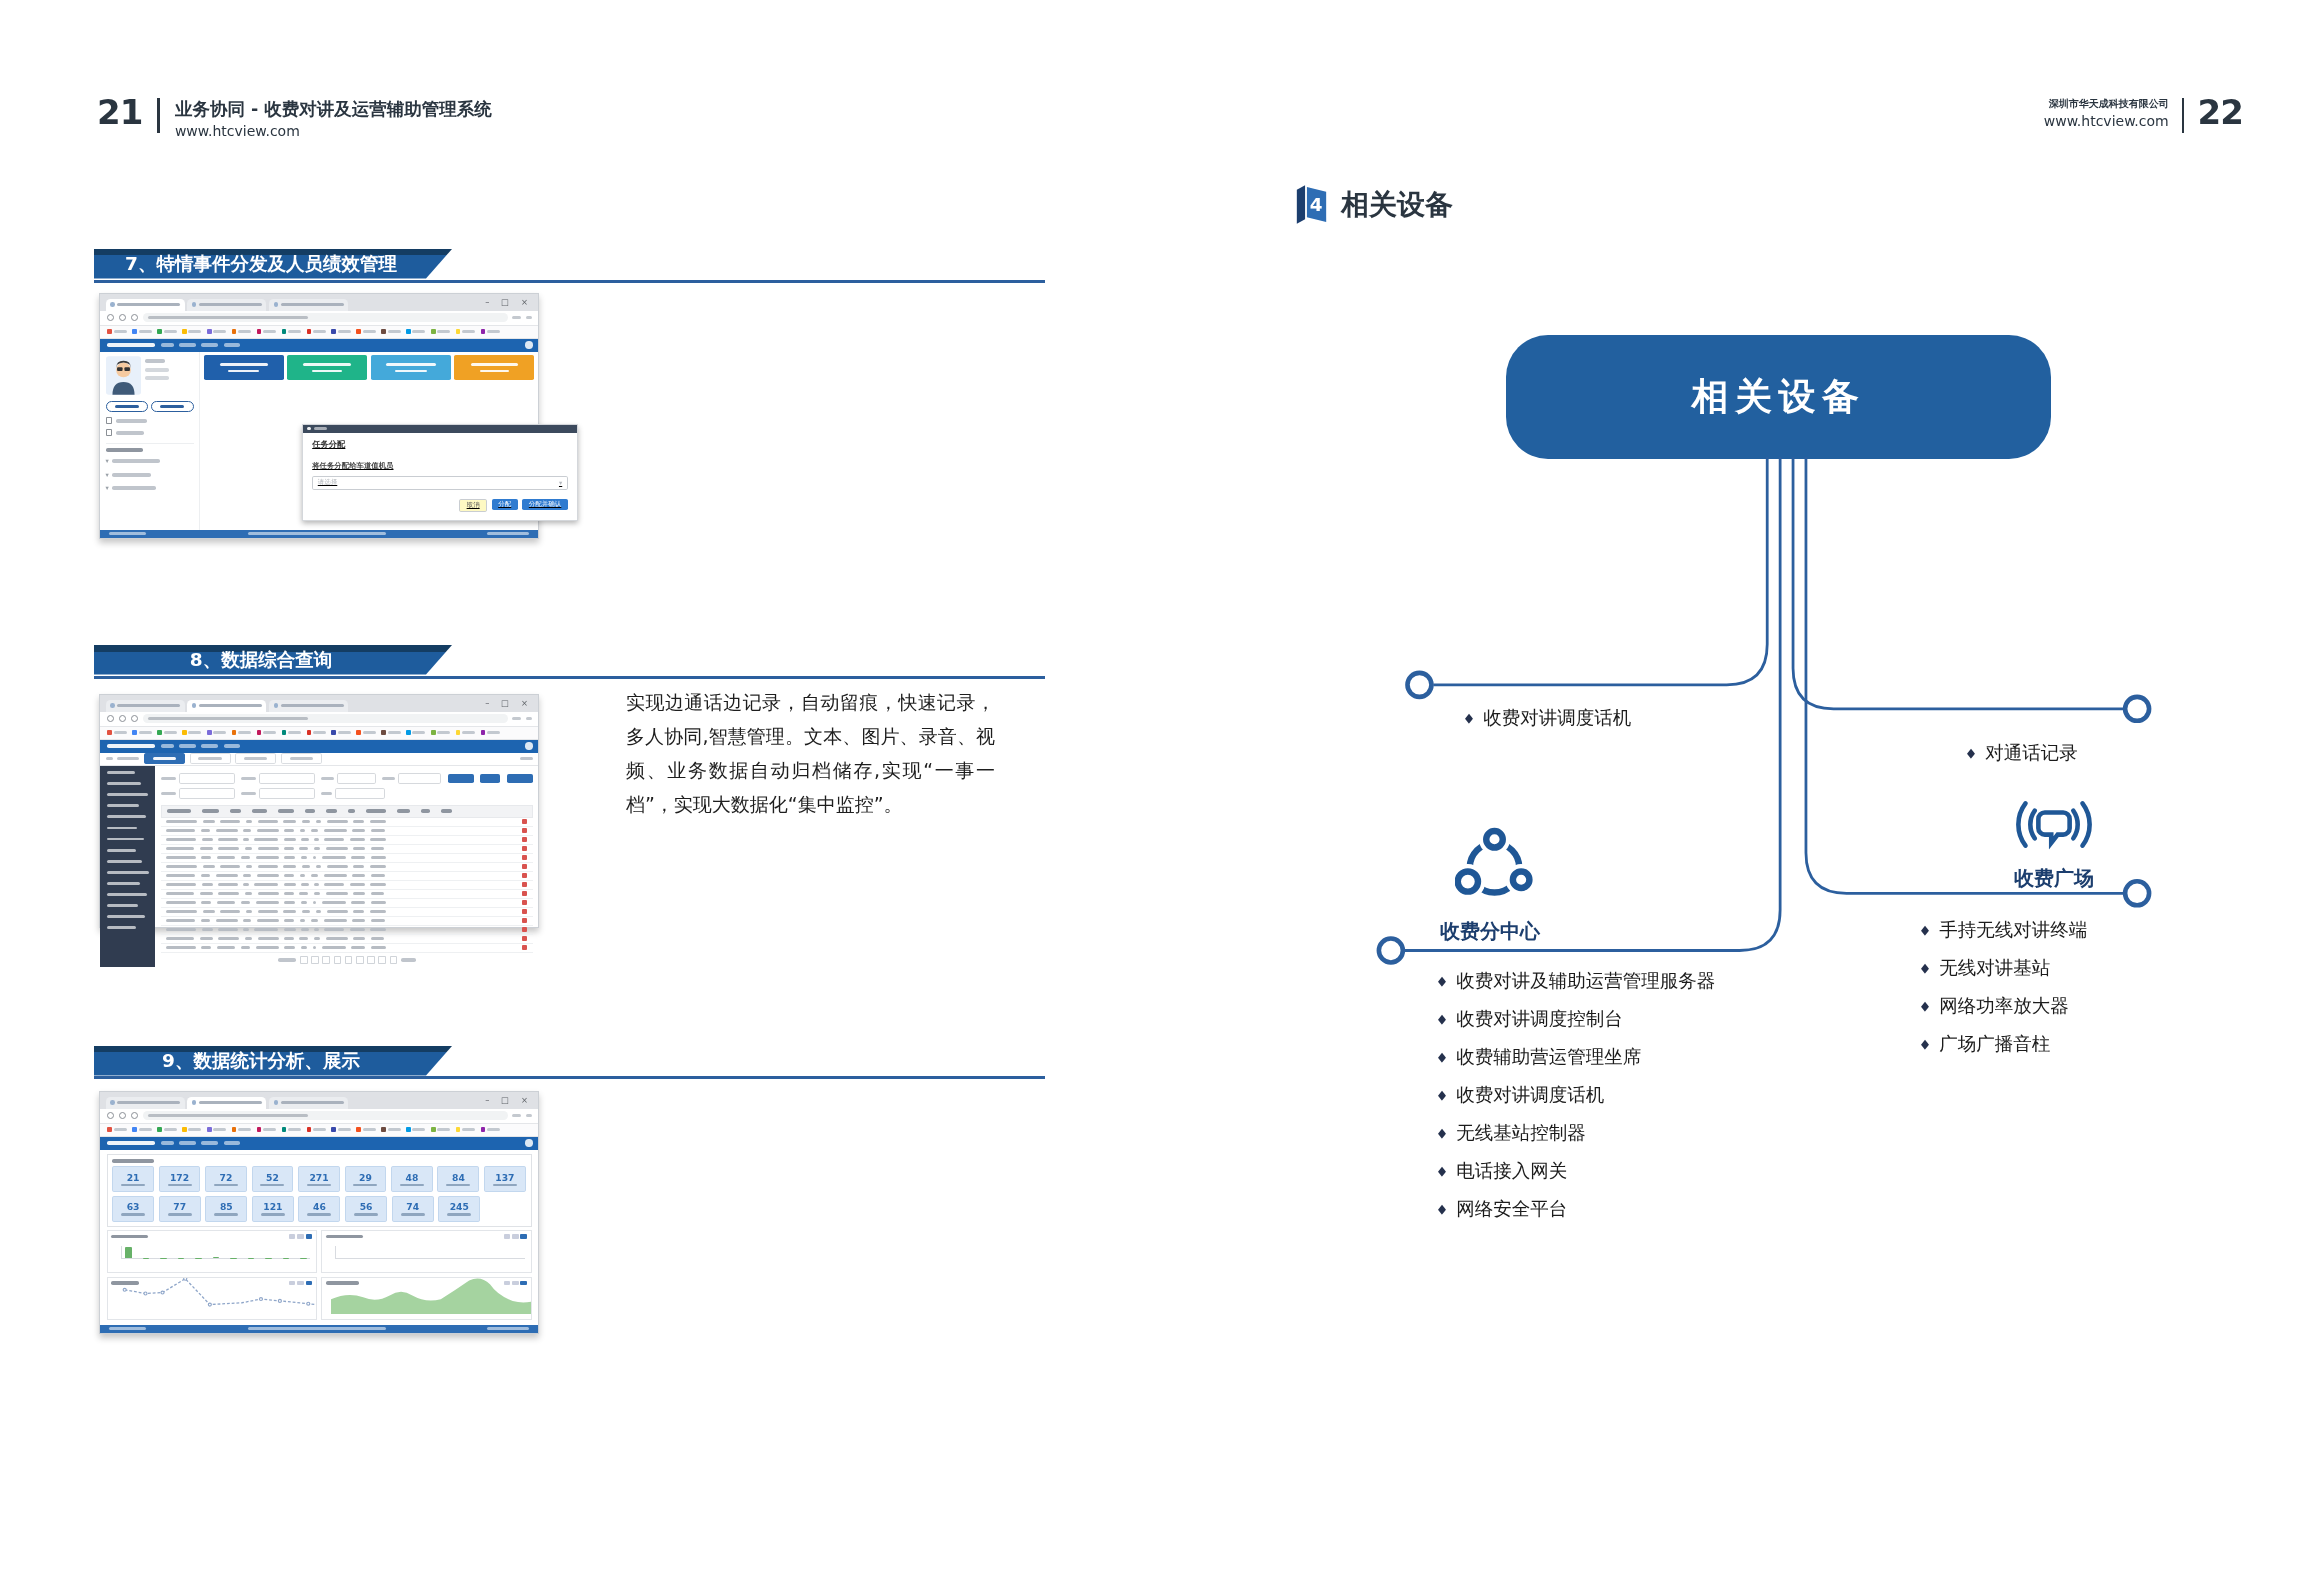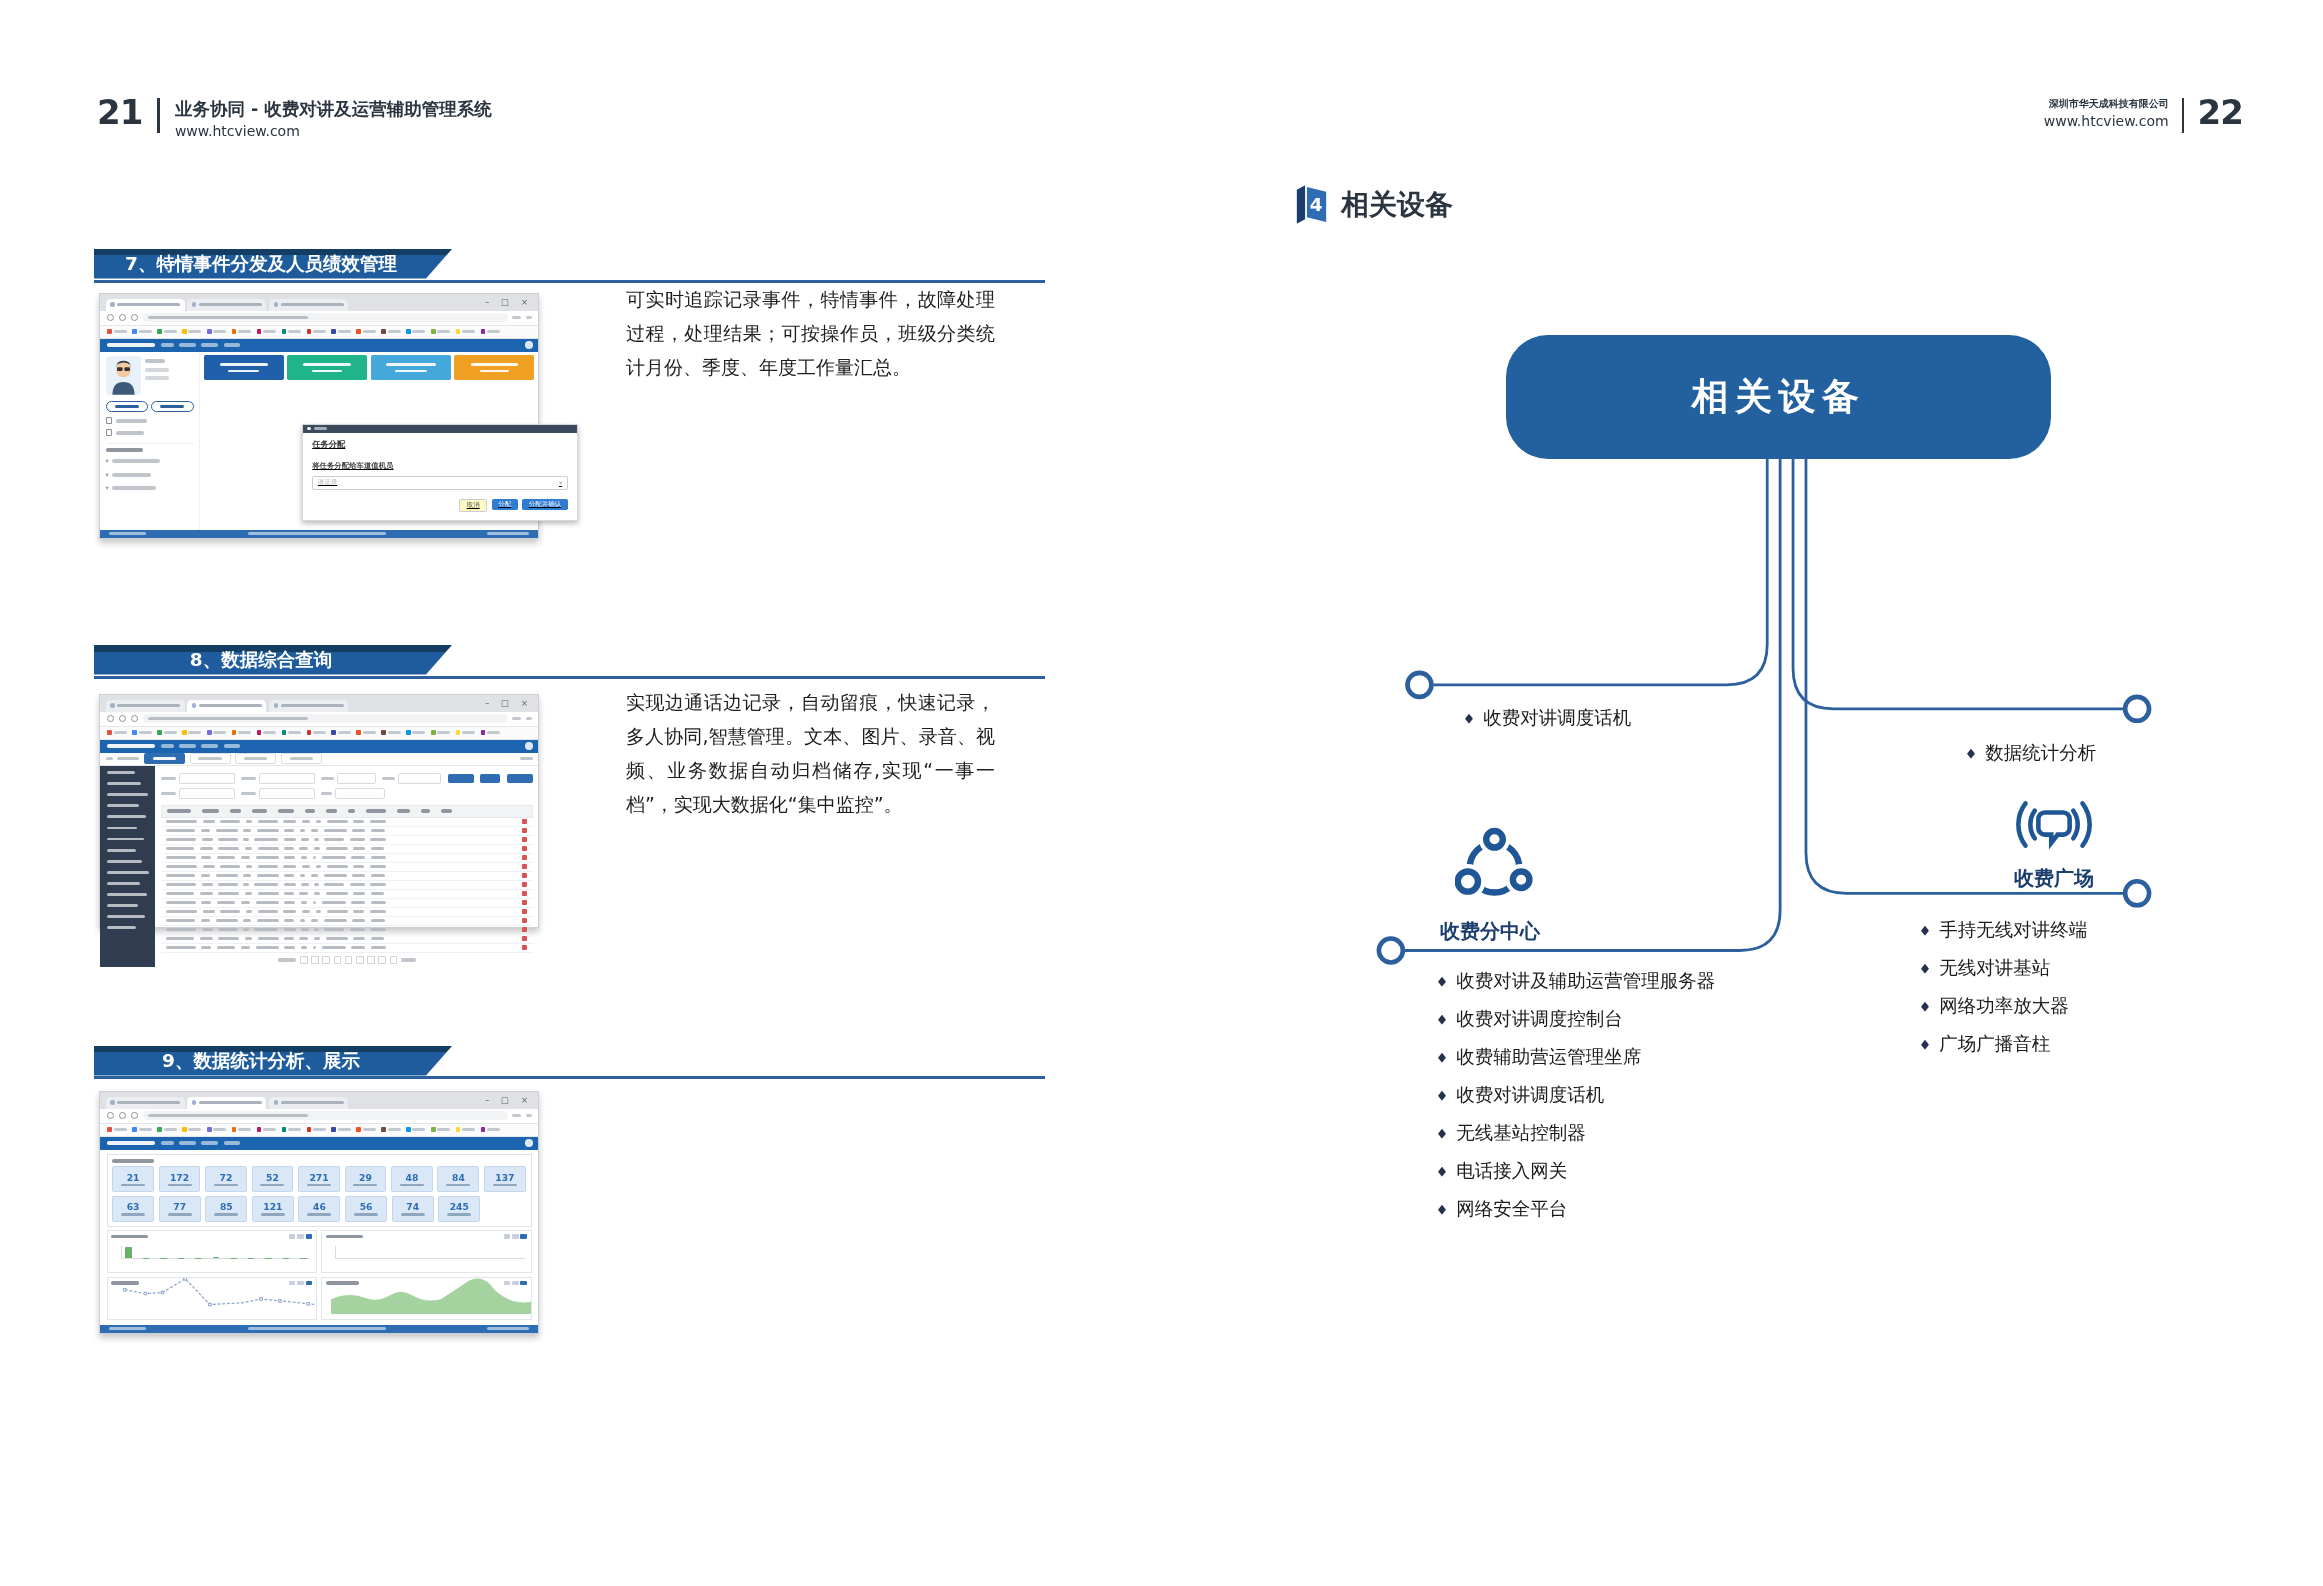--- a/index.html
+++ b/index.html
@@ -153,21 +153,20 @@
       </div>
       <div class="hdr-divider" style="height:35px;margin-top:5.5px;"></div>
       <div class="pagenum">22</div>
     </div>
   </div>
 
   <div class="abs sec-bar" style="left:94px;top:249px;">
     <span>7、特情事件分发及人员绩效管理</span>
   </div>
   <div class="abs sec-rule" style="left:94px;top:280px;"></div>
-  <div class="abs sec-body" style="left:626px;top:282px;">可实时追踪记录事件，特情事件，故障处理过程，处理结果；可按操作员，班级分类统计月份、季度、年度工作量汇总。</div>
 
   <div class="abs browser" style="left:99px;top:293px;width:440px;height:246px;">
     <div class="tabbar">
       <div class="tab active">
           <span class="fav"></span>
           <span class="tdash"></span>
         </div>
       <div class="tab">
           <span class="fav"></span>
           <span class="tdash"></span>
@@ -1165,21 +1164,21 @@
   <div class="abs" style="left:1464px;top:698px;">
       <div class="bullet-item">
         <span class="dm">◆</span>
         <span>收费对讲调度话机</span>
       </div>
     </div>
 
   <div class="abs" style="left:1966px;top:733px;">
       <div class="bullet-item">
         <span class="dm">◆</span>
-        <span>数据统计分析</span>
+        <span>对通话记录</span>
       </div>
     </div>
 
   <div class="abs" style="left:1440px;top:826px;width:203px;">
     <svg width="79" height="78" viewBox="0 0 86 84" style="margin-left:14.8px;">
       <circle cx="43" cy="45" r="27" fill="none" stroke="#1f5796" stroke-width="7"></circle>
       <circle cx="43" cy="14" r="17" fill="#fff"></circle>
       <circle cx="14" cy="60" r="19" fill="#fff"></circle>
       <circle cx="72" cy="58" r="17" fill="#fff"></circle>
       <circle cx="43" cy="14" r="9" fill="#fff" stroke="#1f5796" stroke-width="7"></circle>

